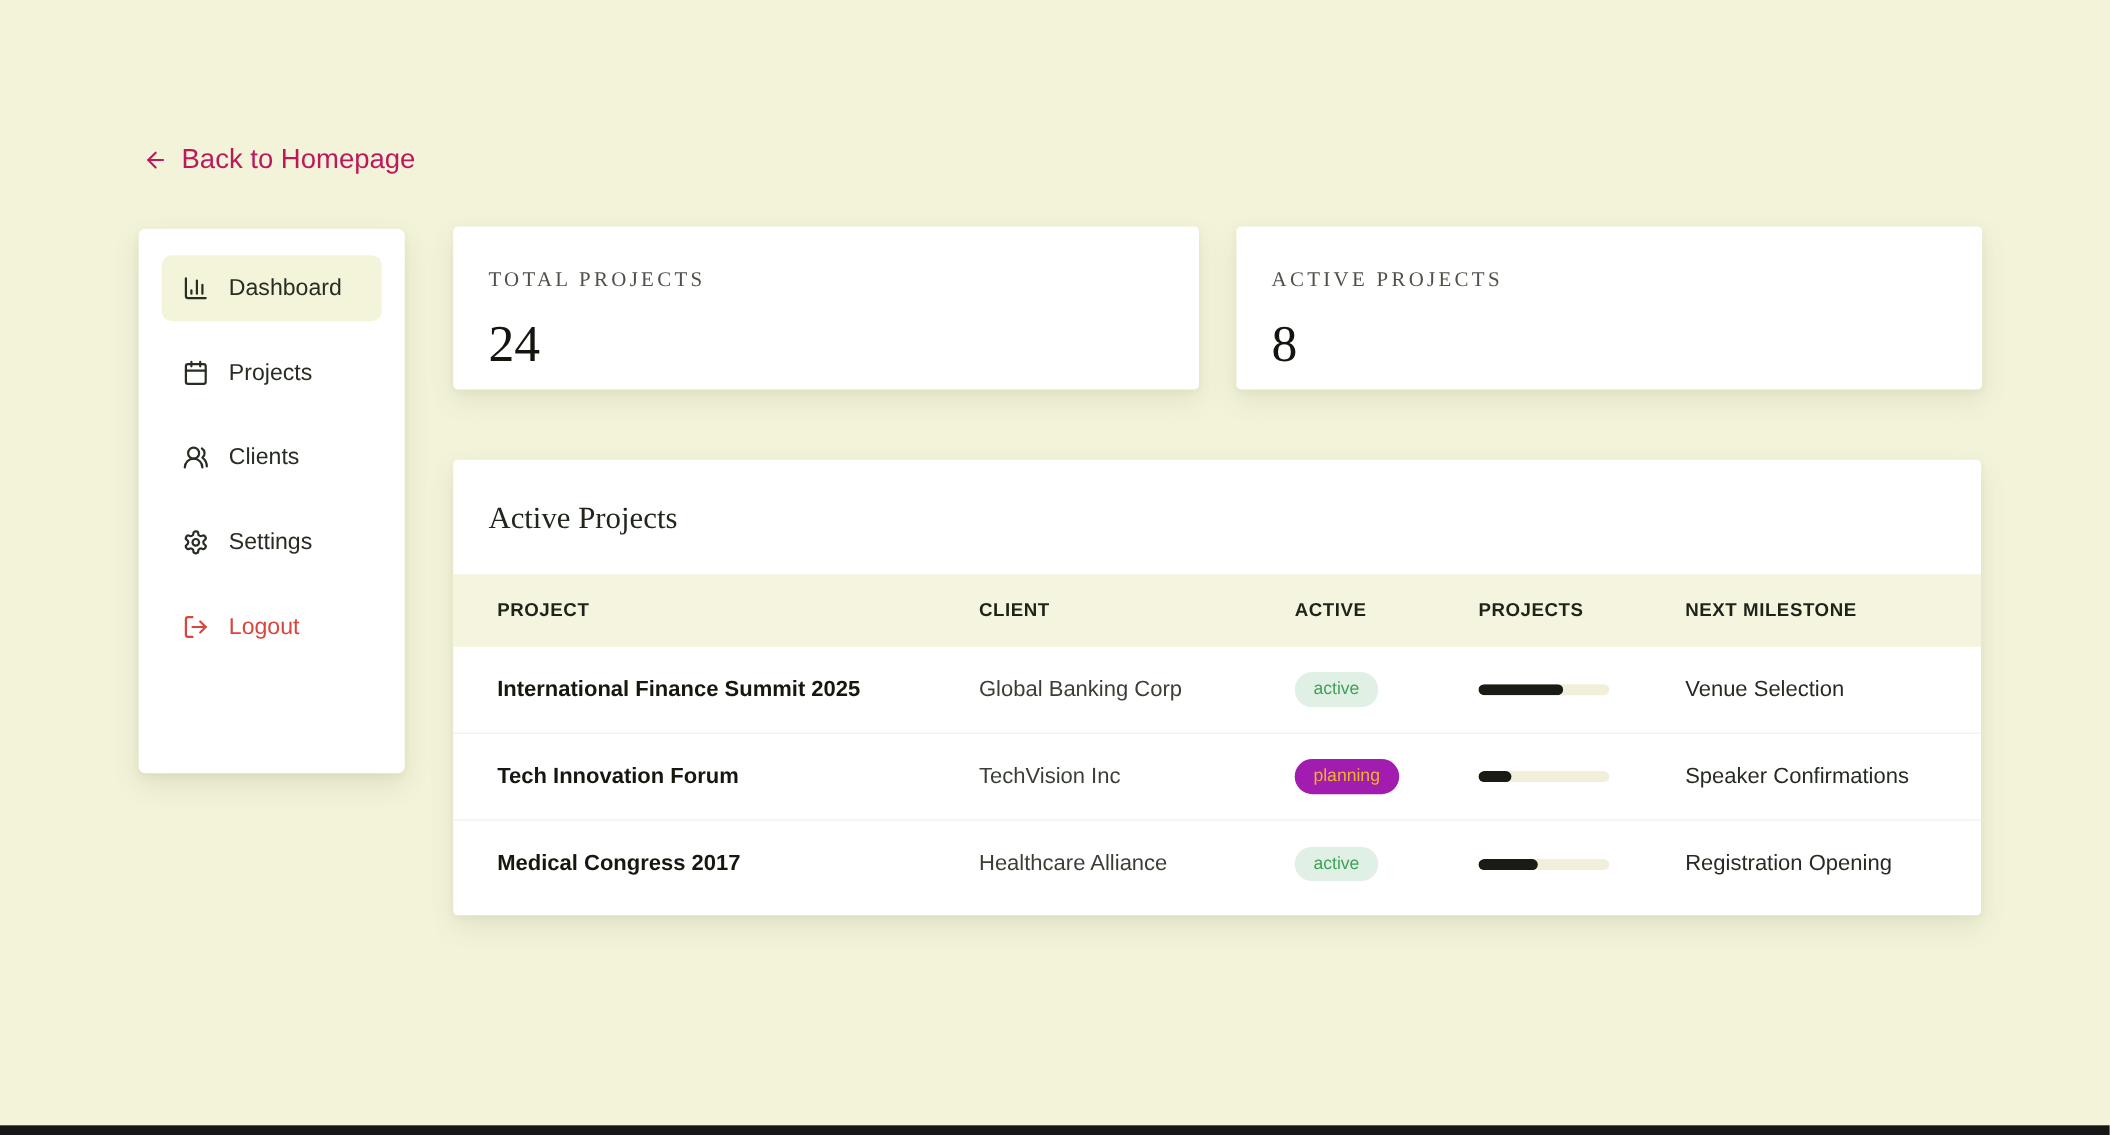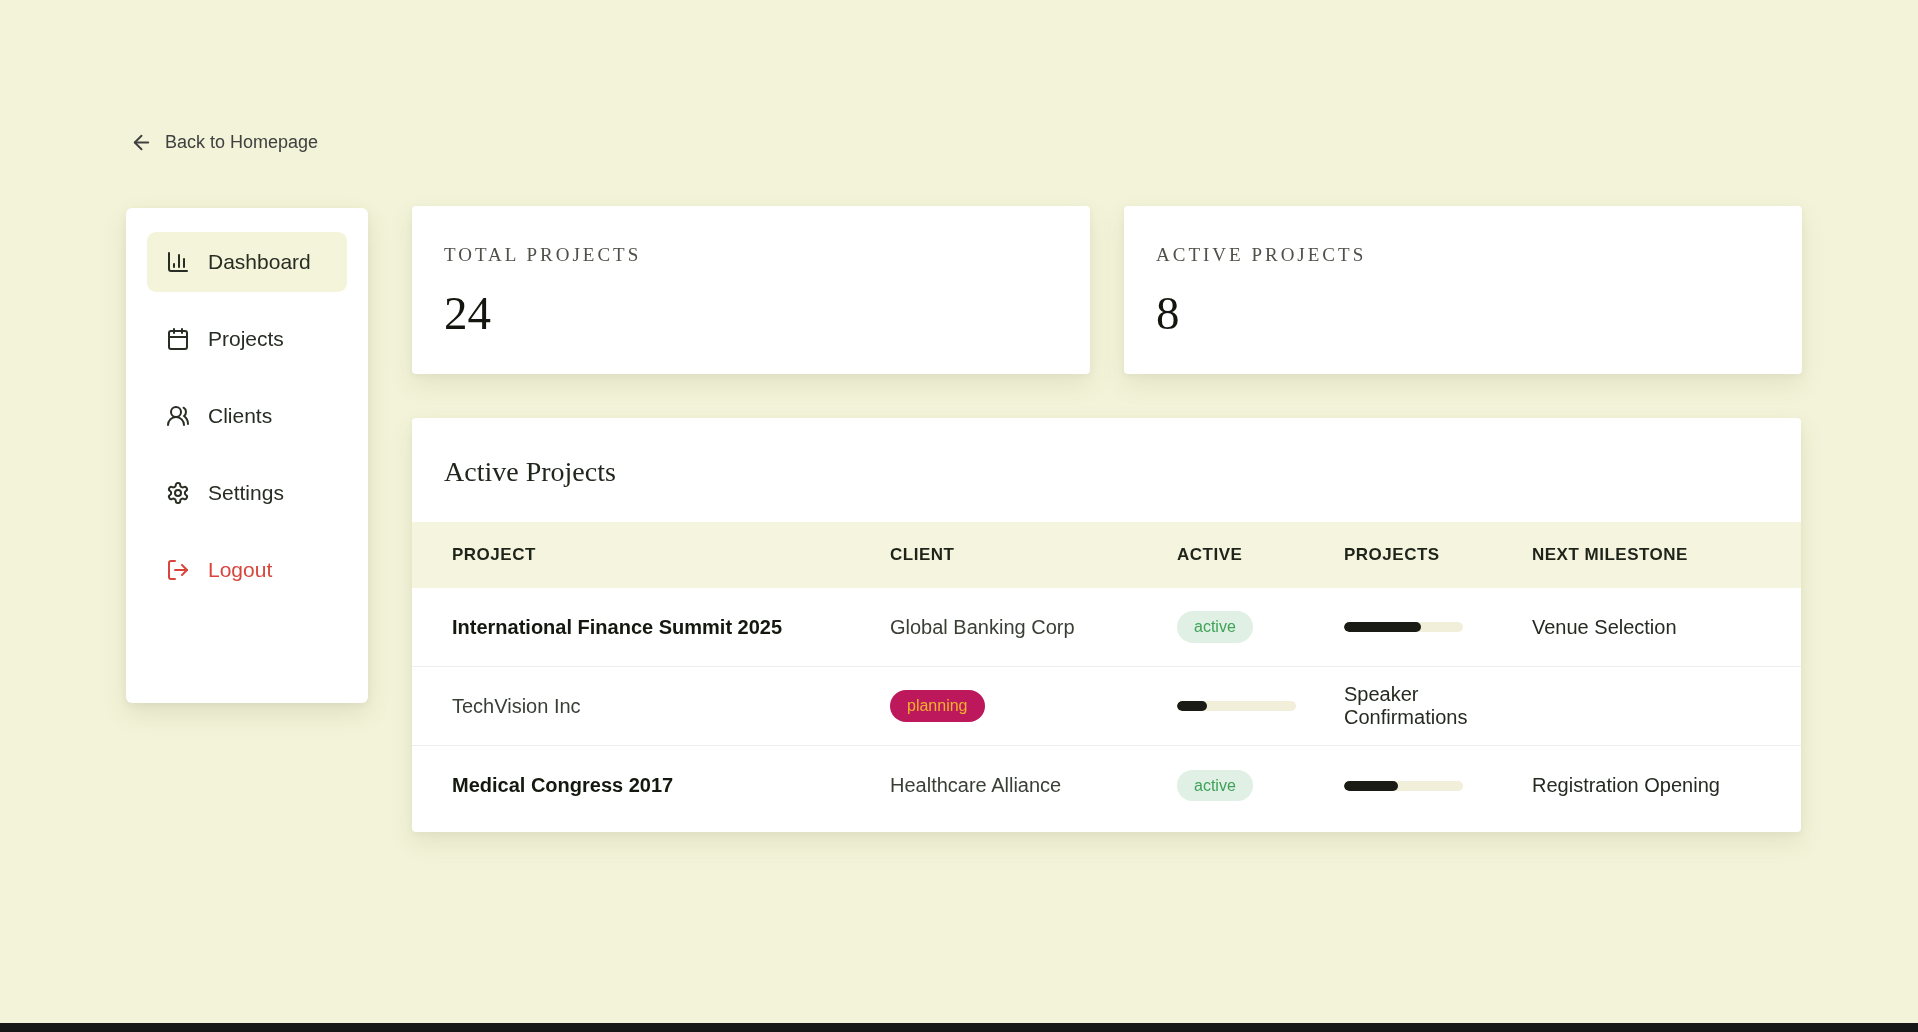--- a/index.html
+++ b/index.html
@@ -9,21 +9,21 @@
     background:#f2f3d8;
     position:relative;
     overflow:hidden;
     color:#20261c;
   }
 
   
   .back-link {
     position:absolute; left:130px; top:131px;
     display:flex; align-items:center; gap:12px;
-    font-size:18px; font-weight:500; color:#404040;
+    font-size:25px; font-weight:500; color:#be185d;
     text-decoration:none; cursor:pointer;
   }
   .back-link svg { width:23px; height:23px; }
 
   
   .sidebar {
     position:absolute; left:126px; top:208px;
     width:242px; height:495px;
     background:#ffffff; border-radius:6px;
     box-shadow:0 10px 24px rgba(90,90,50,.12), 0 2px 6px rgba(90,90,50,.06);
@@ -41,21 +41,21 @@
   .nav-item .icon { display:flex; align-items:center; }
   .nav-item svg { width:24px; height:24px; }
   .nav-item.danger { color:#d9453c; }
 
   
   .stats {
     position:absolute; left:412px; top:206px;
     display:flex; gap:34px;
   }
   .stat-card {
-    width:678px; height:168px; background:#ffffff; border-radius:4px;
+    width:678px; height:148px; background:#ffffff; border-radius:4px;
     box-shadow:0 10px 24px rgba(90,90,50,.10), 0 2px 6px rgba(90,90,50,.05);
     padding:38px 32px;
   }
   .stat-label {
     font-family:"Liberation Serif", serif;
     font-size:19px; letter-spacing:3px; color:#50504a;
   }
   .stat-value {
     font-family:"Liberation Serif", serif;
     font-size:47px; line-height:1; color:#15150f; margin-top:24px;
@@ -89,21 +89,21 @@
   .trow:last-child { border-bottom:none; }
   .cell-project { font-weight:700; color:#14180e; }
   .cell-client  { color:#3a3f35; }
   .cell-milestone { color:#262b21; }
 
   .badge {
     display:inline-block; padding:6px 17px; border-radius:999px;
     font-size:16px; font-weight:500; line-height:1.2;
   }
   .badge[data-status="active"]   { background:#e1f0e4; color:#3ea258; }
-  .badge[data-status="planning"] { background:#be185d; color:#edb32b; }
+  .badge[data-status="planning"] { background:#a21caf; color:#edb32b; }
 
   .progress-track {
     width:119px; height:10px; border-radius:6px; background:#f1eeda;
     overflow:hidden;
   }
   .progress-fill { height:100%; border-radius:6px; background:#1b1b16; }
 
   
   .bottom-strip {
     position:absolute; left:0; bottom:0; width:100%; height:9px;
@@ -203,20 +203,21 @@
     <div><span class="badge" data-status="active">active</span></div>
     <div>
         <div class="progress-track">
           <div class="progress-fill" style="width: 65%;"></div>
         </div>
       </div>
     <div class="cell-milestone">Venue Selection</div>
   </div>
 
   <div class="tgrid trow">
+    <div class="cell-project">Tech Innovation Forum</div>
     <div class="cell-client">TechVision Inc</div>
     <div><span class="badge" data-status="planning">planning</span></div>
     <div>
         <div class="progress-track">
           <div class="progress-fill" style="width: 25%;"></div>
         </div>
       </div>
     <div class="cell-milestone">Speaker Confirmations</div>
   </div>
 

